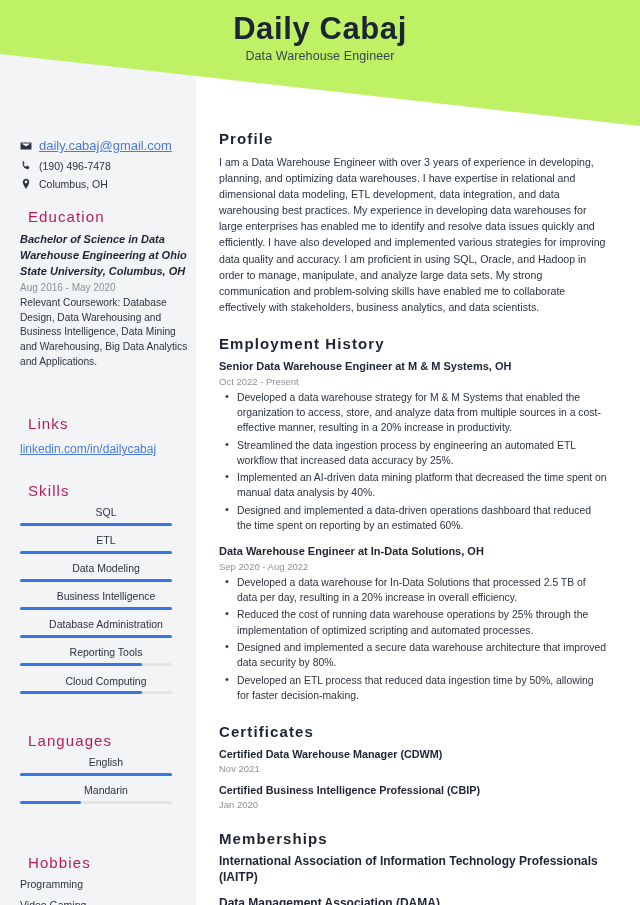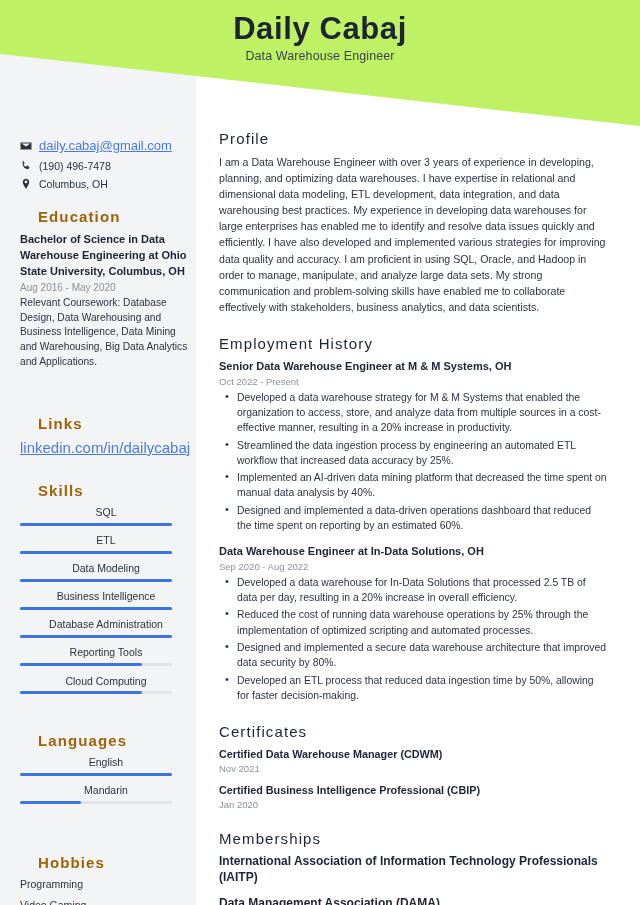--- a/index.html
+++ b/index.html
@@ -100,45 +100,46 @@
   .contact-link {
     color: #4a7ae0;
     text-decoration: underline;
     font-size: 13px;
   }
 
   
   .side-sec { position: absolute; left: 20px; width: 172px; z-index: 2; }
   .side-h {
     font-size: 15px;
-    font-weight: bold;
+    font-weight: normal;
     letter-spacing: 1.1px;
-    color: #a16207;
-    margin: 0 0 7px 18px;
+    color: #be185d;
+    margin: 0 0 7px 8px;
   }
   .edu-title {
     font-size: 11px;
     font-weight: bold;
     color: #1d2433;
     line-height: 1.45;
     margin: 0;
+    font-style: italic;
   }
   .edu-date {
     font-size: 10px;
     color: #8b9099;
     margin: 2px 0 3px 0;
   }
   .edu-desc {
     font-size: 10.2px;
     color: #2c3340;
     line-height: 1.45;
     margin: 0;
   }
   .side-link {
-    font-size: 15px;
+    font-size: 12px;
     color: #4a7ae0;
     text-decoration: underline;
   }
 
   
   .bar-item { margin-bottom: 8.5px; }
   .bar-label {
     font-size: 10.5px;
     color: #2c3340;
     margin-bottom: 4px;
@@ -170,21 +171,21 @@
   
   .main {
     position: absolute;
     left: 219px;
     top: 130px;
     width: 388px;
     z-index: 2;
   }
   .main-h {
     font-size: 15px;
-    font-weight: normal;
+    font-weight: bold;
     letter-spacing: 1.1px;
     color: #1d2433;
     margin: 0 0 7px 0;
   }
   .sec { margin-bottom: 20px; }
   .profile-text {
     font-size: 10.6px;
     line-height: 1.52;
     color: #2c3340;
     margin: 0;

